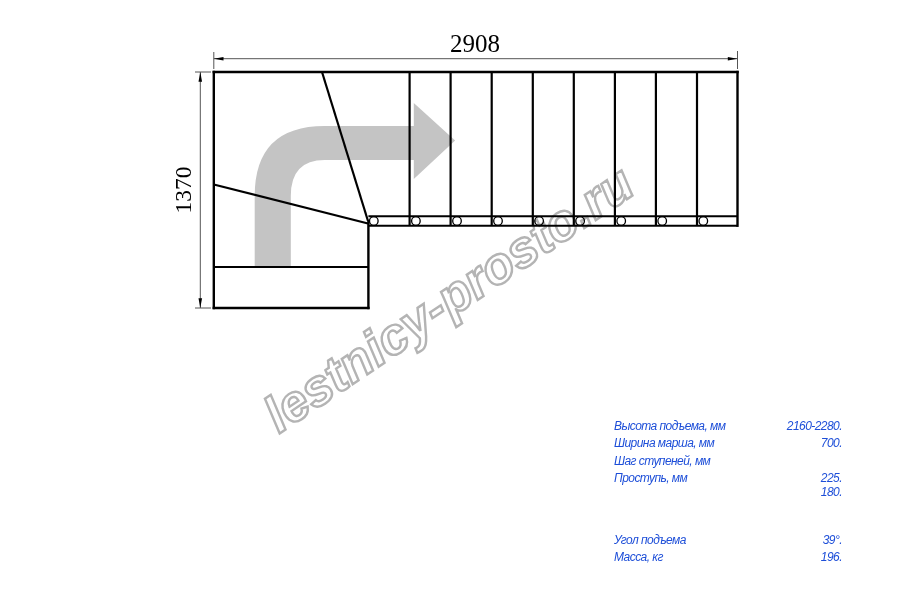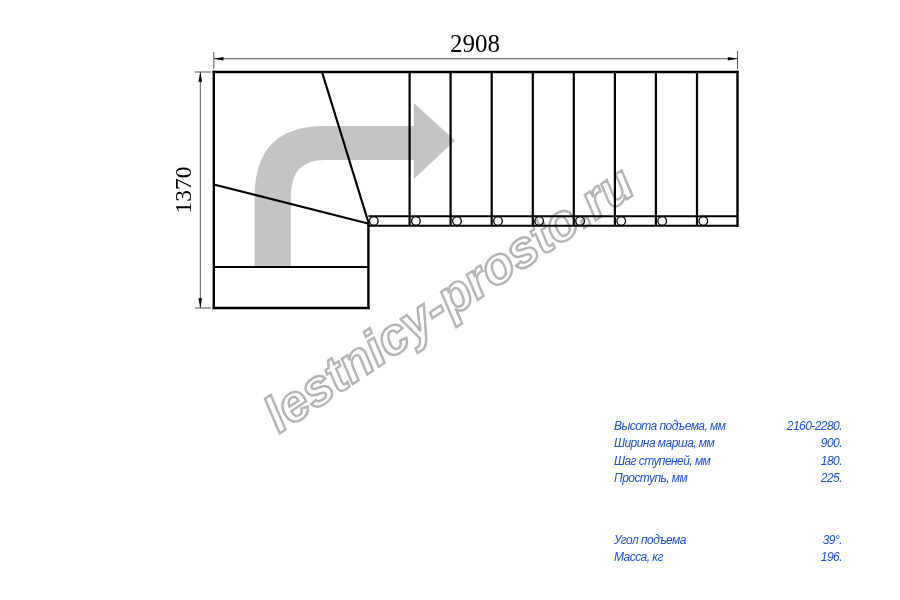--- a/index.html
+++ b/index.html
@@ -84,23 +84,23 @@
   <path d="M200.3 308 L198.5 298.3 L202.1 298.3 Z" fill="#000000"></path>
 
   <text x="0" y="0" transform="translate(190.5,190) rotate(-90)" font-family="Liberation Serif, serif" font-size="23.5" fill="#000000" text-anchor="middle">1370</text>
 </svg>
 
 
 <div style="position:absolute;left:614px;top:418px;width:228px;font-style:italic;font-size:12px;letter-spacing:-0.55px;line-height:17.4px;color:#1d4ed8;">
 
   <div style="position:relative;"><span>Высота подъема, мм</span><span style="position:absolute;right:0;">2160-2280.</span></div>
 
-  <div style="position:relative;"><span>Ширина марша, мм</span><span style="position:absolute;right:0;">900.</span></div>
+  <div style="position:relative;"><span>Ширина марша, мм</span><span style="position:absolute;right:0;">700.</span></div>
 
-  <div style="position:relative;"><span>Шаг ступеней, мм</span><span style="position:absolute;right:0;">180.</span></div>
+  <div style="position:relative;"><span>Шаг ступеней, мм</span><span style="position:absolute;right:0;margin-top:31px;">180.</span></div>
 
   <div style="position:relative;"><span>Проступь, мм</span><span style="position:absolute;right:0;">225.</span></div>
 
   <div style="position:relative;margin-top:44px;"><span>Угол подъема</span><span style="position:absolute;right:0;">39°.</span></div>
 
   <div style="position:relative;"><span>Масса, кг</span><span style="position:absolute;right:0;margin-left:34px;">196.</span></div>
 </div>
 </div>
 
 </body></html>

